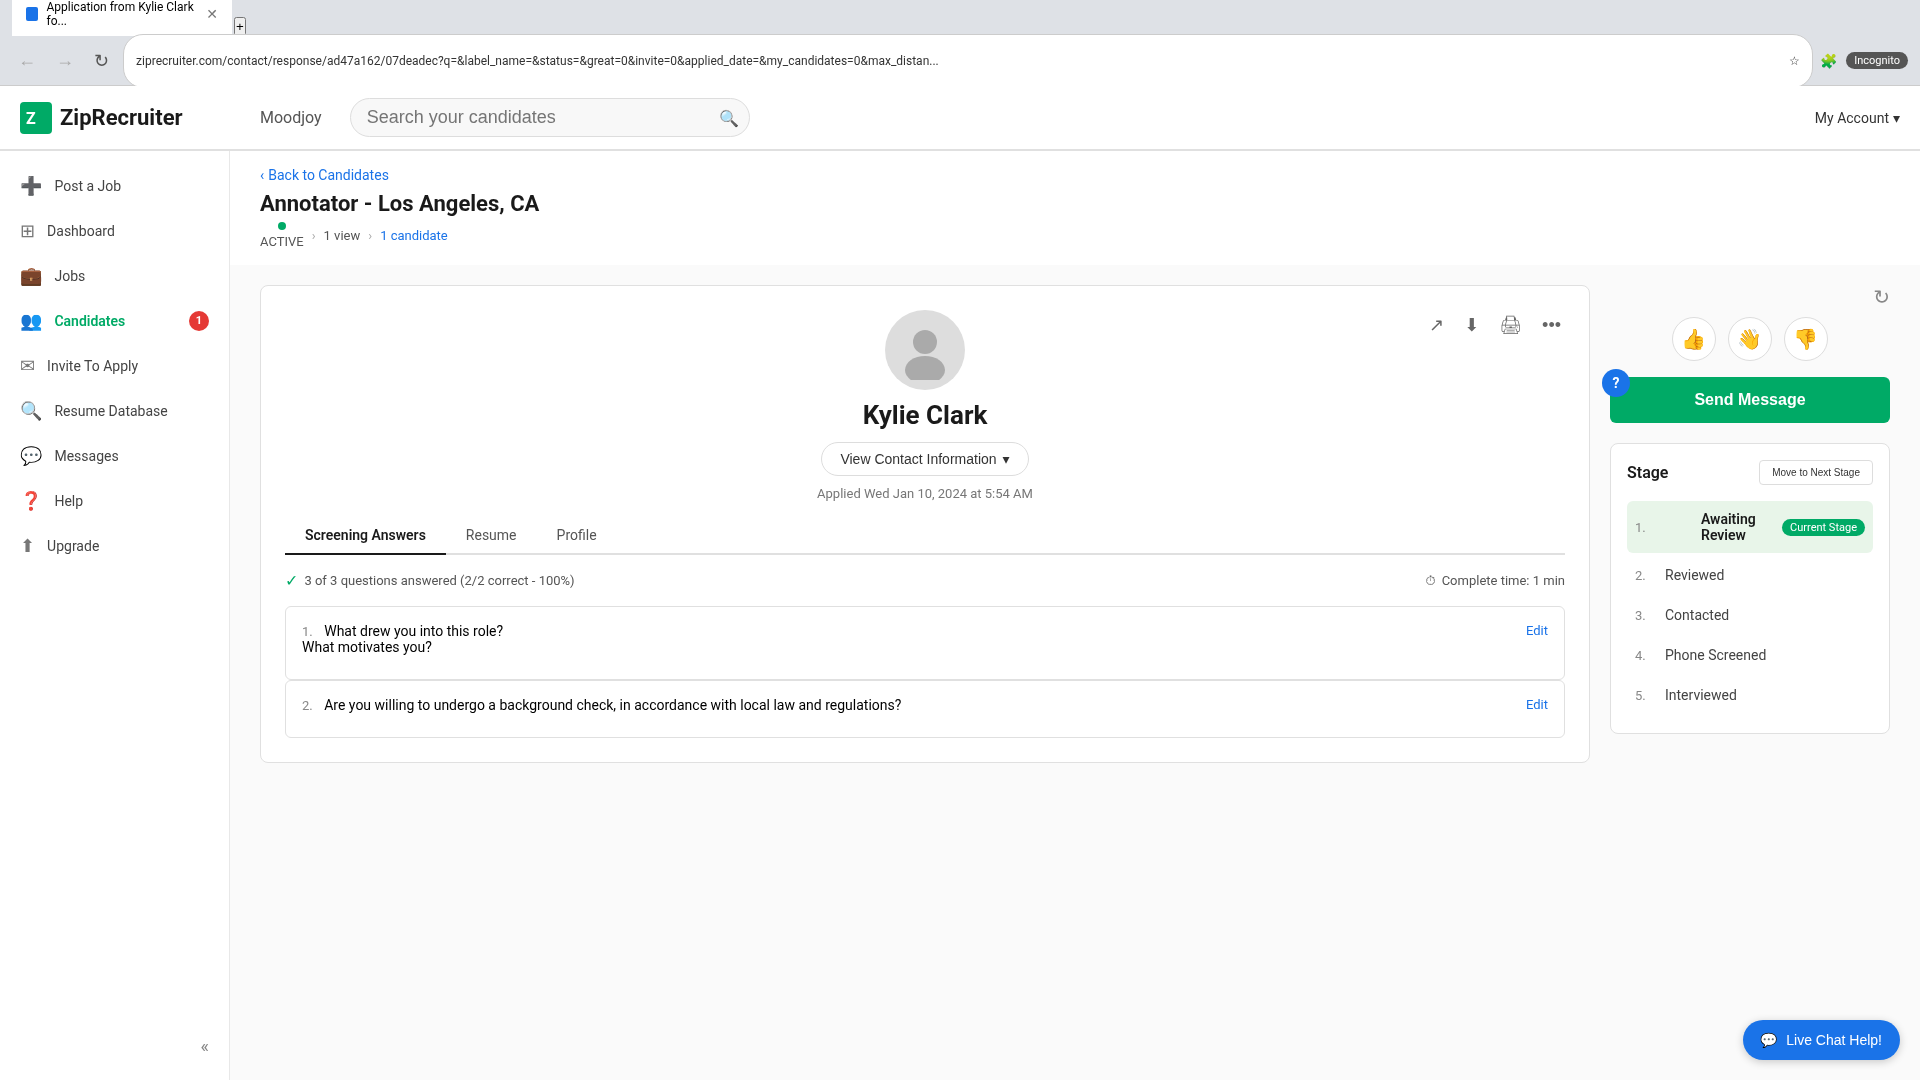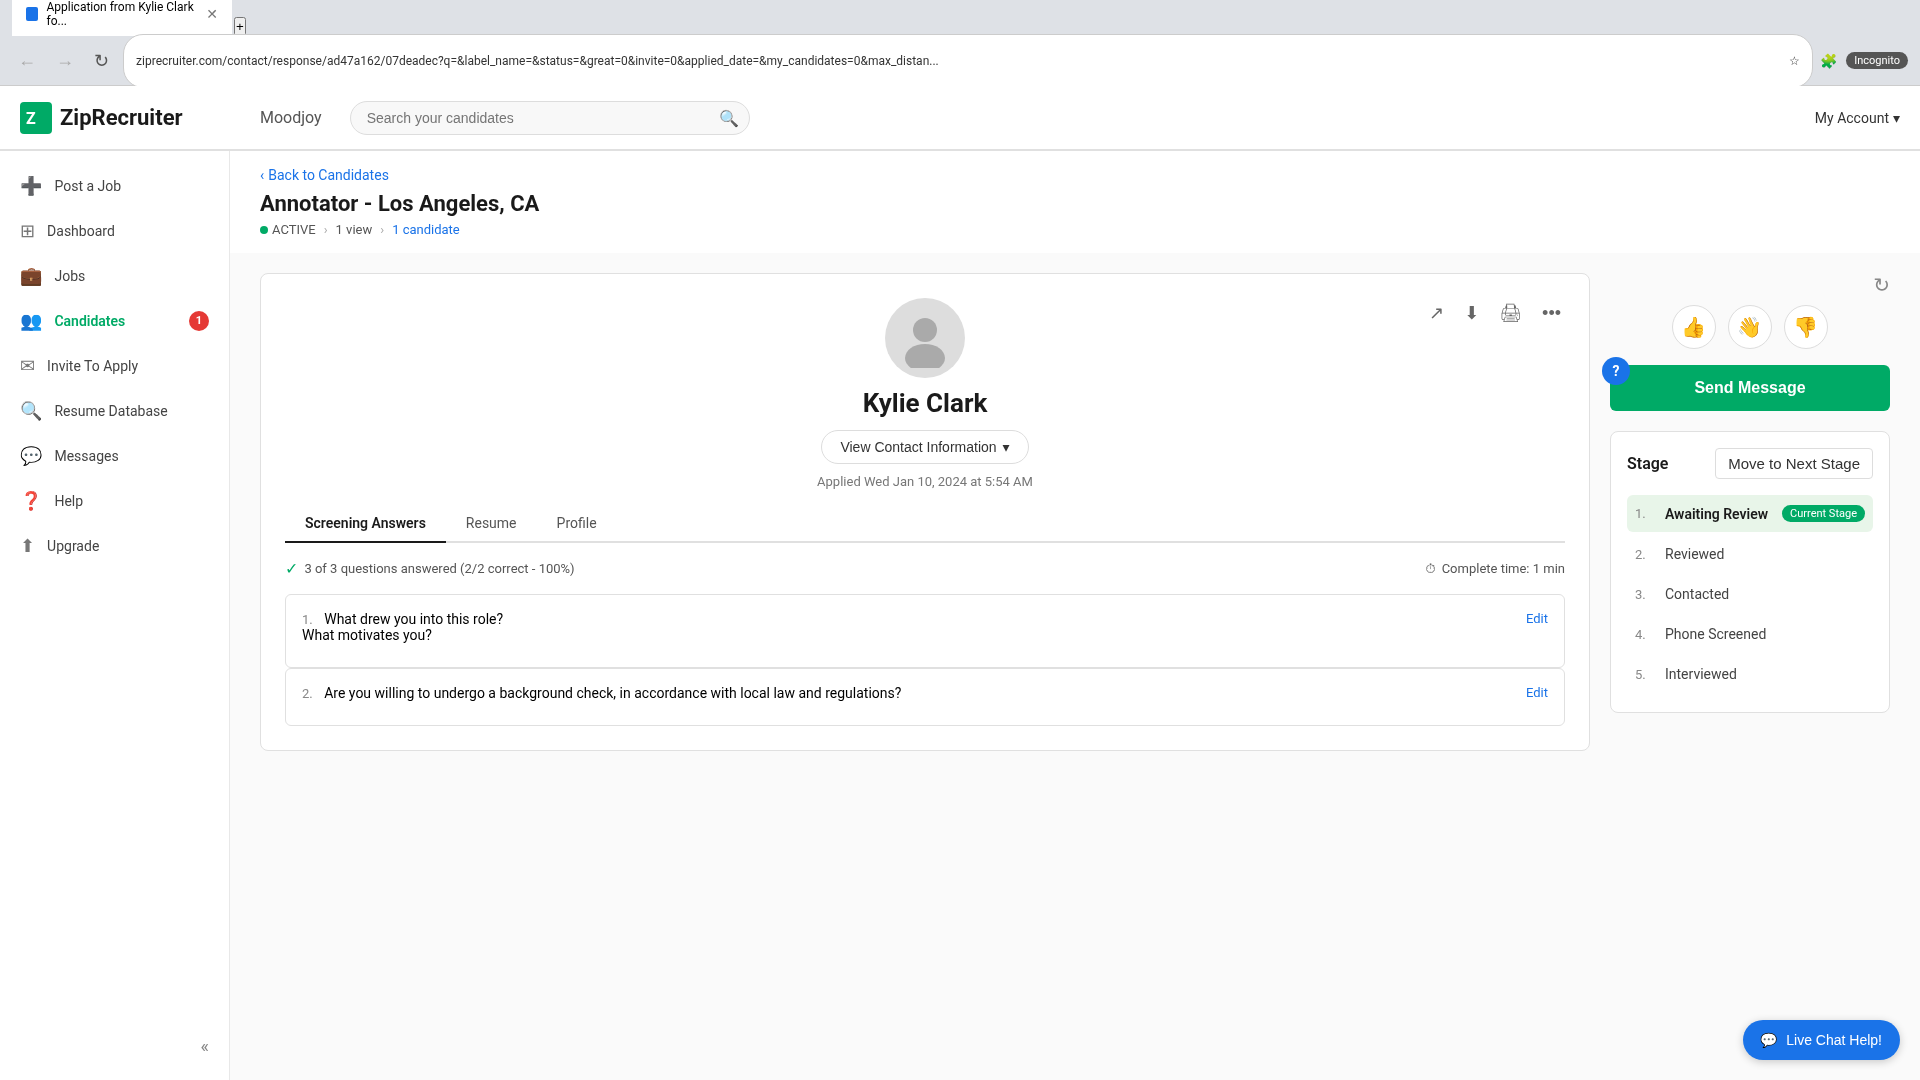--- a/index.html
+++ b/index.html
@@ -21,41 +21,41 @@
     
     .app-container { display: flex; height: calc(1080px - 86px); background: white; }
 
     
     .app-header { background: white; border-bottom: 1px solid #e0e0e0; display: flex; align-items: center; padding: 0 20px; height: 64px; gap: 20px; }
     .logo-area { display: flex; align-items: center; gap: 8px; width: 220px; flex-shrink: 0; }
     .logo-icon { width: 32px; height: 32px; }
     .logo-text { font-size: 22px; font-weight: bold; color: #1a1a1a; }
     .company-name { font-size: 16px; color: #555; margin-right: 8px; }
     .search-bar { flex: 1; max-width: 400px; position: relative; }
-    .search-bar input { width: 100%; border: 1px solid #ddd; border-radius: 20px; padding: 8px 40px 8px 16px; font-size: 14px; color: #888; background: #f8f8f8; }
+    .search-bar input { width: 100%; border: 1px solid #ddd; border-radius: 20px; padding: 8px 40px 8px 16px; font-size: 18px; color: #888; background: #f8f8f8; }
     .search-icon-btn { position: absolute; right: 10px; top: 50%; transform: translateY(-50%); background: none; border: none; color: #888; cursor: pointer; font-size: 16px; }
     .header-right { margin-left: auto; display: flex; align-items: center; gap: 12px; }
     .my-account-btn { display: flex; align-items: center; gap: 4px; cursor: pointer; color: #333; font-size: 14px; }
 
     
     .sidebar { width: 230px; flex-shrink: 0; background: white; border-right: 1px solid #e8e8e8; padding: 12px 0; display: flex; flex-direction: column; }
     .sidebar-item { display: flex; align-items: center; gap: 12px; padding: 12px 20px; cursor: pointer; color: #444; font-size: 14px; position: relative; }
     .sidebar-item.active { color: #00aa66; font-weight: 600; }
     .sidebar-item .icon { font-size: 18px; color: #777; }
     .sidebar-item.active .icon { color: #00aa66; }
     .sidebar-badge { background: #e53935; color: white; border-radius: 50%; width: 20px; height: 20px; display: flex; align-items: center; justify-content: center; font-size: 11px; font-weight: bold; margin-left: auto; }
     .sidebar-collapse { margin-top: auto; padding: 12px 20px; cursor: pointer; display: flex; justify-content: flex-end; color: #888; font-size: 18px; }
 
     
     .main-content { flex: 1; overflow-y: auto; background: #fafafa; }
     .main-header { background: white; padding: 0 30px; }
     .back-link { padding: 16px 0 8px; display: inline-flex; align-items: center; gap: 4px; color: #1a73e8; font-size: 14px; cursor: pointer; text-decoration: none; }
     .job-title { font-size: 22px; font-weight: bold; color: #1a1a1a; padding-bottom: 6px; }
     .job-meta { display: flex; align-items: center; gap: 8px; padding-bottom: 16px; font-size: 13px; color: #555; }
-    .active-badge { display: flex; align-items: center; gap: 4px; }
+    .active-badge { display: flex; align-items: center; gap: 4px; flex-direction: column; }
     .green-dot { width: 8px; height: 8px; border-radius: 50%; background: #00aa66; display: inline-block; }
     .meta-separator { color: #aaa; }
     .meta-link { color: #1a73e8; cursor: pointer; }
 
     
     .candidate-area { display: flex; gap: 0; padding: 20px 30px; }
     .candidate-card { flex: 1; background: white; border: 1px solid #e0e0e0; border-radius: 8px; padding: 24px; }
     .candidate-top { display: flex; flex-direction: column; align-items: center; position: relative; }
     .candidate-actions-top { position: absolute; top: 0; right: 0; display: flex; gap: 12px; }
     .action-btn { background: none; border: none; cursor: pointer; color: #666; font-size: 18px; padding: 4px; }
@@ -85,26 +85,26 @@
     .vote-btn.down { color: #e53935; }
     .refresh-btn { background: none; border: none; cursor: pointer; color: #888; font-size: 20px; display: flex; justify-content: flex-end; width: 100%; margin-bottom: 8px; }
     .help-send-area { position: relative; margin-bottom: 20px; }
     .help-icon { position: absolute; left: -8px; top: -8px; width: 28px; height: 28px; background: #1a73e8; border-radius: 50%; display: flex; align-items: center; justify-content: center; color: white; font-weight: bold; font-size: 14px; z-index: 1; }
     .send-message-btn { width: 100%; background: #00aa66; color: white; border: none; border-radius: 6px; padding: 14px; font-size: 16px; cursor: pointer; font-weight: 600; }
 
     
     .stage-panel { background: white; border: 1px solid #e0e0e0; border-radius: 8px; padding: 16px; }
     .stage-header { display: flex; justify-content: space-between; align-items: center; margin-bottom: 16px; }
     .stage-title { font-size: 16px; font-weight: 600; color: #1a1a1a; }
-    .move-stage-btn { background: white; border: 1px solid #ddd; border-radius: 4px; padding: 6px 12px; font-size: 15px; cursor: pointer; color: #333; }
+    .move-stage-btn { background: white; border: 1px solid #ddd; border-radius: 4px; padding: 6px 12px; font-size: 10px; cursor: pointer; color: #333; }
     .stage-item { display: flex; align-items: center; gap: 10px; padding: 10px 8px; font-size: 14px; color: #444; border-radius: 6px; margin-bottom: 4px; }
     .stage-item.current { background: #e8f5e9; }
     .stage-number { color: #888; font-size: 13px; min-width: 20px; }
     .stage-name { flex: 1; }
-    .stage-item.current .stage-name { font-weight: 600; color: #1a1a1a; }
+    .stage-item.current .stage-name { font-weight: 600; color: #1a1a1a; margin-left: 36px; }
     .current-stage-badge { background: #00aa66; color: white; font-size: 11px; padding: 2px 8px; border-radius: 10px; }
 
     
     .live-chat-btn { position: fixed; bottom: 20px; right: 20px; background: #1a73e8; color: white; border: none; border-radius: 24px; padding: 12px 18px; font-size: 14px; cursor: pointer; display: flex; align-items: center; gap: 8px; box-shadow: 0 2px 8px rgba(0,0,0,0.2); }
 
     .header-wrapper { background: white; border-bottom: 1px solid #e0e0e0; }
   </style>
 </head>
 <body>
 

